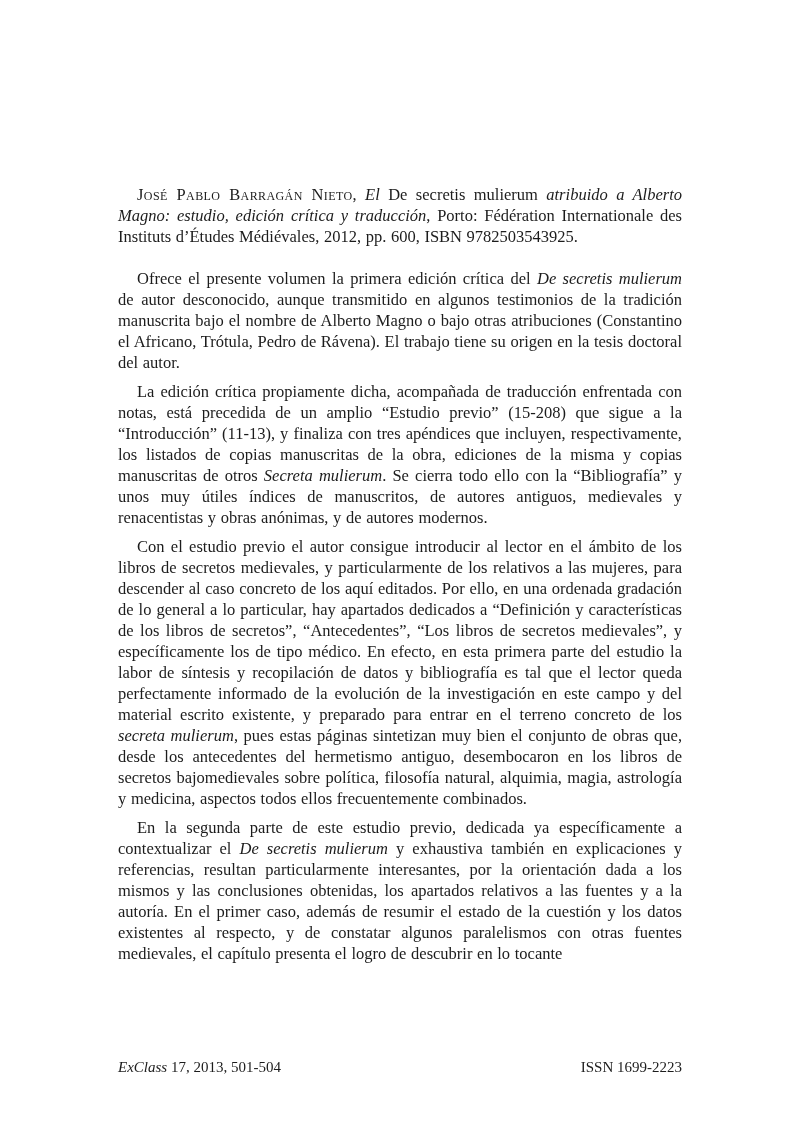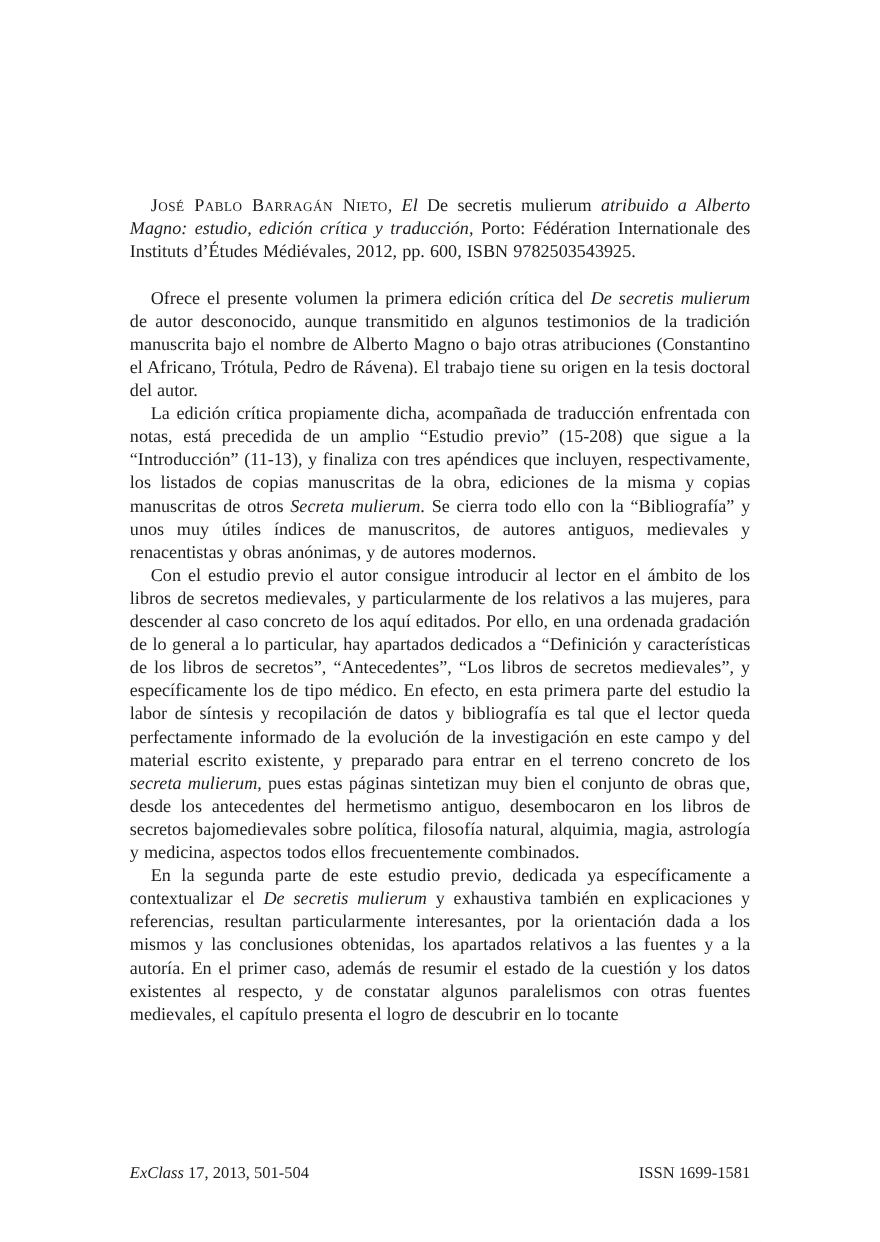--- a/index.html
+++ b/index.html
@@ -19,20 +19,21 @@
     left: 118px;
     right: 118px;
     top: 176px;
   }
   .content p {
     font-size: 16.5px;
     line-height: 21px;
     text-align: justify;
     text-indent: 19px;
     word-spacing: 0.5px;
+    margin-top: 8px;
   }
   p.reference { margin-bottom: 21px; }
   .italic { font-style: italic; }
   .smallcaps { font-variant: small-caps; letter-spacing: 0.4px; }
   .page-footer {
     position: absolute;
     left: 118px;
     right: 118px;
     top: 1058px;
     display: flex;
@@ -49,15 +50,15 @@
   <main class="content">
     <p class="reference"><span class="smallcaps">José Pablo Barragán Nieto</span><span>, </span><span class="italic">El </span><span>De secretis mulierum</span><span class="italic"> atribuido a Alberto Magno: estudio, edición crítica y traducción</span><span>, Porto: Fédération Internationale des Instituts d’Études Médiévales, 2012, pp. 600, ISBN 9782503543925.</span></p>
     <p class="body-para"><span>Ofrece el presente volumen la primera edición crítica del </span><span class="italic">De secretis mulierum</span><span> de autor desconocido, aunque transmitido en algunos testimonios de la tradición manuscrita bajo el nombre de Alberto Magno o bajo otras atribuciones (Constantino el Africano, Trótula, Pedro de Rávena). El trabajo tiene su origen en la tesis doctoral del autor.</span></p>
     <p class="body-para"><span>La edición crítica propiamente dicha, acompañada de traducción enfrentada con notas, está precedida de un amplio “Estudio previo” (15-208) que sigue a la “Introducción” (11-13), y finaliza con tres apéndices que incluyen, respectivamente, los listados de copias manuscritas de la obra, ediciones de la misma y copias manuscritas de otros </span><span class="italic">Secreta mulierum</span><span>. Se cierra todo ello con la “Bibliografía” y unos muy útiles índices de manuscritos, de autores antiguos, medievales y renacentistas y obras anónimas, y de autores modernos.</span></p>
     <p class="body-para"><span>Con el estudio previo el autor consigue introducir al lector en el ámbito de los libros de secretos medievales, y particularmente de los relativos a las mujeres, para descender al caso concreto de los aquí editados. Por ello, en una ordenada gradación de lo general a lo particular, hay apartados dedicados a “Definición y características de los libros de secretos”, “Antecedentes”, “Los libros de secretos medievales”, y específicamente los de tipo médico. En efecto, en esta primera parte del estudio la labor de síntesis y recopilación de datos y bibliografía es tal que el lector queda perfectamente informado de la evolución de la investigación en este campo y del material escrito existente, y preparado para entrar en el terreno concreto de los </span><span class="italic">secreta mulierum</span><span>, pues estas páginas sintetizan muy bien el conjunto de obras que, desde los antecedentes del hermetismo antiguo, desembocaron en los libros de secretos bajomedievales sobre política, filosofía natural, alquimia, magia, astrología y medicina, aspectos todos ellos frecuentemente combinados.</span></p>
     <p class="body-para"><span>En la segunda parte de este estudio previo, dedicada ya específicamente a contextualizar el </span><span class="italic">De secretis mulierum</span><span> y exhaustiva también en explicaciones y referencias, resultan particularmente interesantes, por la orientación dada a los mismos y las conclusiones obtenidas, los apartados relativos a las fuentes y a la autoría. En el primer caso, además de resumir el estado de la cuestión y los datos existentes al respecto, y de constatar algunos paralelismos con otras fuentes medievales, el capítulo presenta el logro de descubrir en lo tocante</span></p>
   </main>
 
   <footer class="page-footer">
     <div><span class="italic">ExClass</span><span> 17, 2013, 501-504</span></div>
-    <div>ISSN 1699-1581</div>
+    <div>ISSN 1699-2223</div>
   </footer>
 </div>
 
 </body></html>

